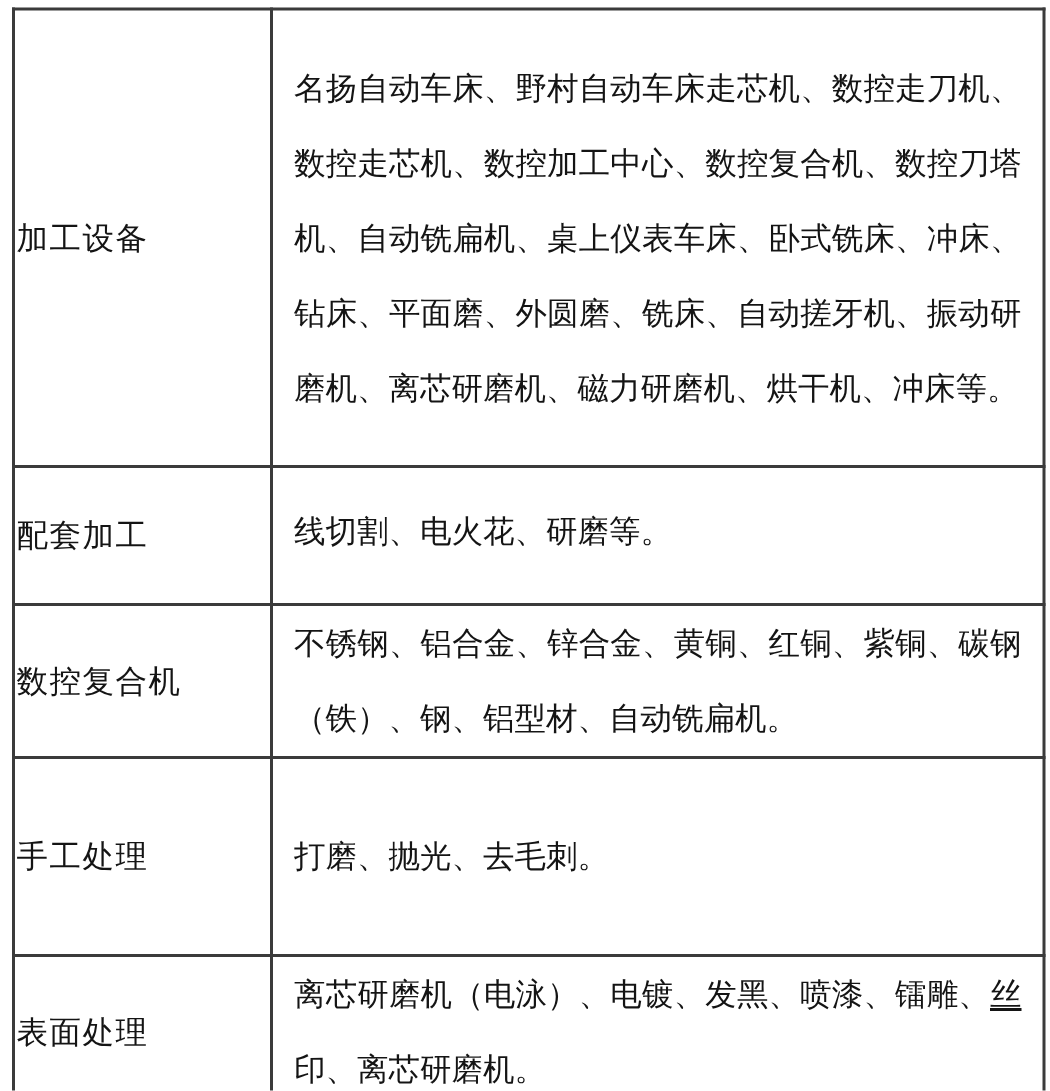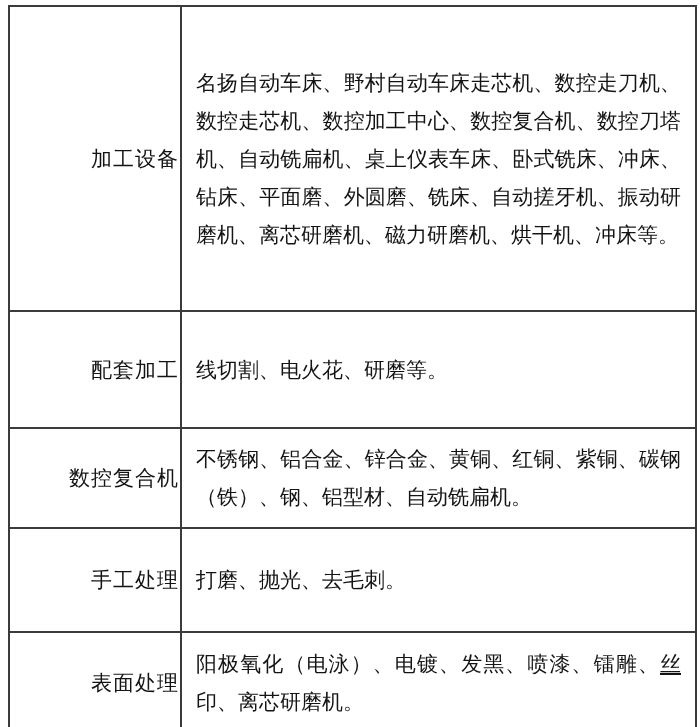--- a/index.html
+++ b/index.html
@@ -20,37 +20,37 @@
     top: 5px;
     border-collapse: collapse;
     table-layout: fixed;
   }
   table.specs td {
     border: 2px solid #3b3b3b;
     overflow: hidden;
   }
   td.label-cell {
     width: 168px;
-    text-align: right;
+    text-align: left;
     vertical-align: middle;
     font-size: 21px;
     letter-spacing: 1px;
   }
   td.content-cell {
     width: 485px;
     font-size: 21px;
-    line-height: 38px;
+    line-height: 50px;
     text-align: justify;
     vertical-align: middle;
     padding: 0 14px;
   }
   tr.r1 { height: 305px; }
-  tr.r2 { height: 117px; }
+  tr.r2 { height: 92px; font-family: Liberation Mono, monospace; }
   tr.r3 { height: 100px; }
-  tr.r4 { height: 104px; }
+  tr.r4 { height: 132px; }
   tr.r5 { height: 101px; }
   .underlined { text-decoration: underline; }
 </style>
 </head>
 <body>
 
 <table class="specs">
   <tbody>
     <tr class="r1">
       <td class="label-cell">加工设备</td>
@@ -64,17 +64,17 @@
       <td class="label-cell">数控复合机</td>
       <td class="content-cell">不锈钢、铝合金、锌合金、黄铜、红铜、紫铜、碳钢（铁）、钢、铝型材、自动铣扁机。</td>
     </tr>
     <tr class="r4">
       <td class="label-cell">手工处理</td>
       <td class="content-cell">打磨、抛光、去毛刺。</td>
     </tr>
     <tr class="r5">
       <td class="label-cell">表面处理</td>
       <td class="content-cell">
-        <span>阳极氧化（电泳）、电镀、发黑、喷漆、镭雕、</span><span class="underlined">丝</span><span>印、离芯研磨机。</span>
+        <span>离芯研磨机（电泳）、电镀、发黑、喷漆、镭雕、</span><span class="underlined">丝</span><span>印、离芯研磨机。</span>
       </td>
     </tr>
   </tbody>
 </table>
 
 </body></html>

